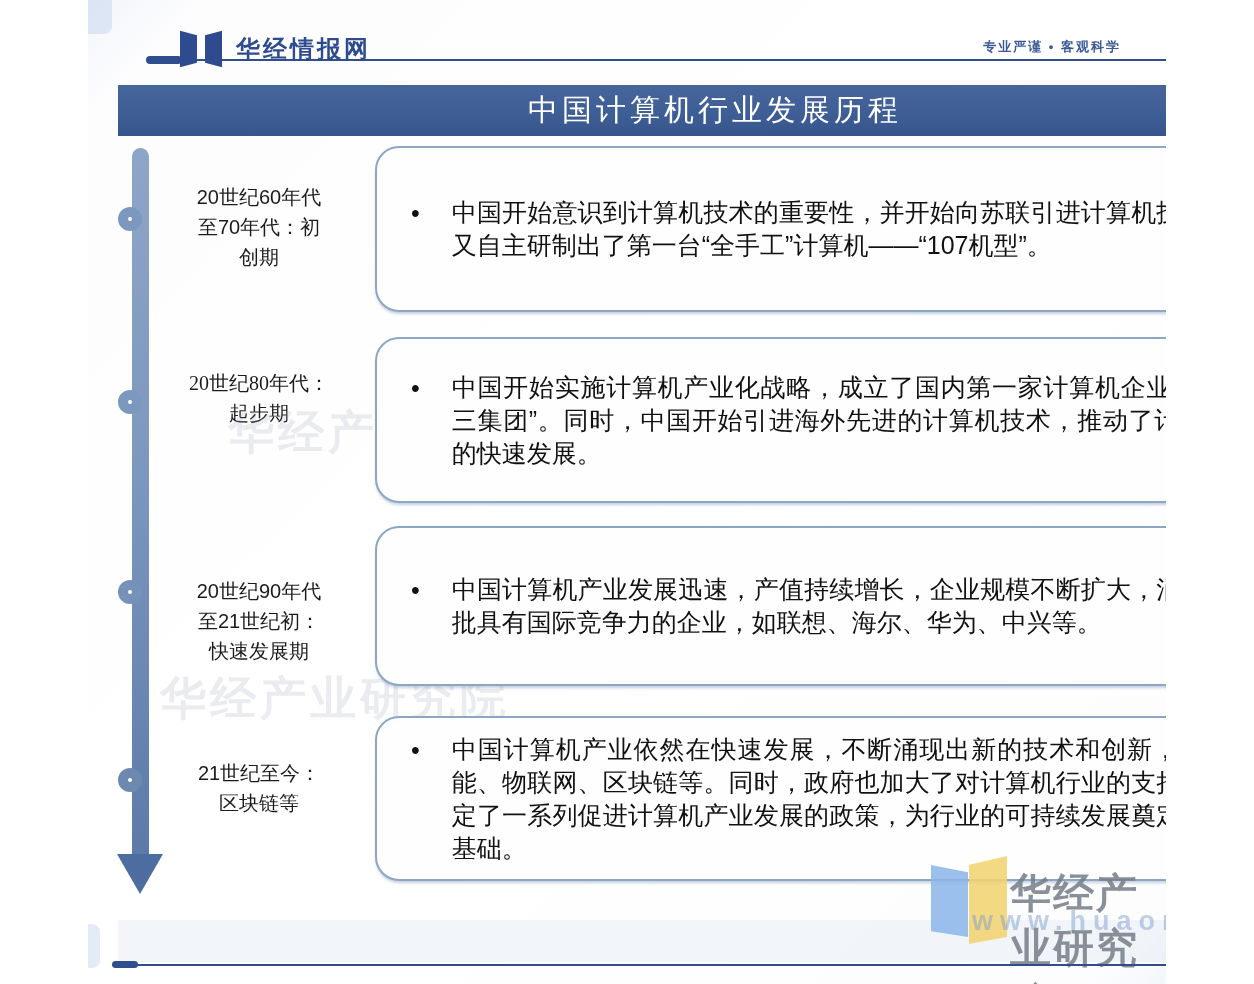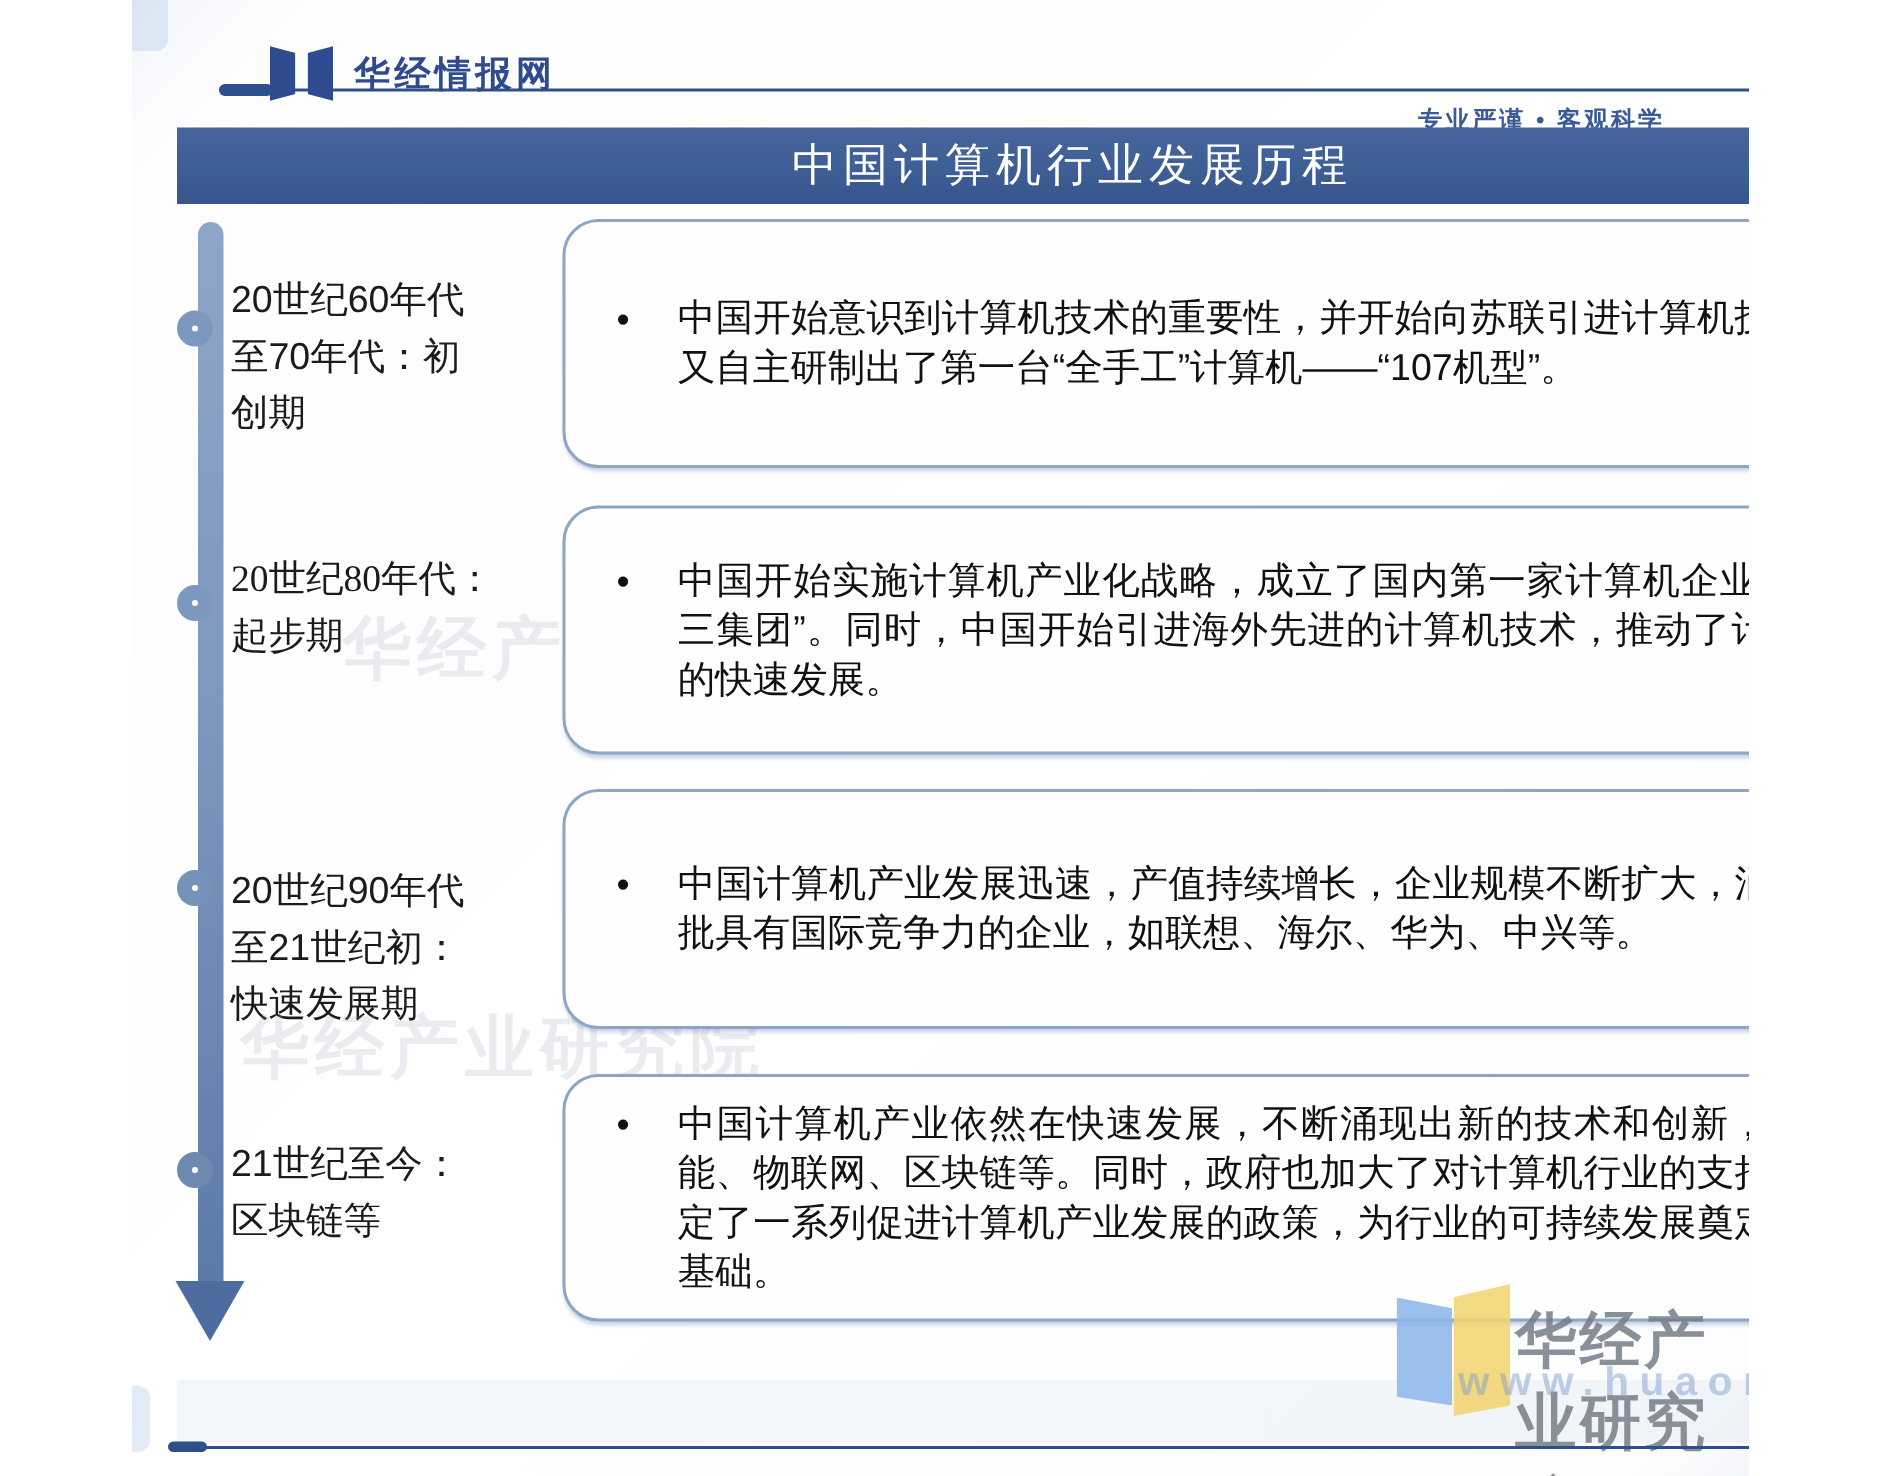--- a/index.html
+++ b/index.html
@@ -30,21 +30,21 @@
   .rule-bottom .dash-left { left: -4px; width: 26px; height: 7px; }
   .rule-bottom .dash-right { right: -4px; width: 26px; height: 7px; }
 
   
   .brand { position: absolute; left: 92px; top: 30px; display: flex; align-items: center; gap: 14px; }
   .brand-icon { position: relative; width: 42px; height: 38px; display: inline-block; }
   .brand-icon .li, .brand-icon .ri { position: absolute; top: 0; width: 17px; height: 38px; background: #2d4b8e; }
   .brand-icon .li { left: 0;  clip-path: polygon(0 2%, 100% 14%, 100% 86%, 0 98%); }
   .brand-icon .ri { right: 0; clip-path: polygon(0 14%, 100% 2%, 100% 98%, 0 86%); }
   .brand-name { font-size: 24px; font-weight: 600; color: #2d4b8e; letter-spacing: 3px; }
-  .slogan { position: absolute; right: 56px; top: 38px; font-size: 16px; font-weight: 600; color: #3a5a98; letter-spacing: 2px; margin-top: 32px; }
+  .slogan { position: absolute; right: 45px; top: 38px; font-size: 13px; font-weight: 600; color: #3a5a98; letter-spacing: 2px; }
 
   
   .title-bar {
     position: absolute; left: 30px; top: 85px; width: 1194px; height: 51px;
     background: linear-gradient(180deg, #46659b 0%, #3e5e96 55%, #37558c 100%);
     display: flex; align-items: center; justify-content: center;
   }
   .title-bar h1 { font-size: 30px; font-weight: 400; color: #ffffff; letter-spacing: 4px; }
 
   
@@ -63,22 +63,22 @@
     background: #ffffff; border: 10px solid #7d98be; border-radius: 50%;
   }
   .ring-1 { top: 207px; }
   .ring-2 { top: 390px; }
   .ring-3 { top: 580px; border-color: #7792b8; }
   .ring-4 { top: 768px; border-color: #6d89b0; }
 
   
   .stage-label {
     position: absolute; left: 66px; width: 210px;
-    font-size: 25px; line-height: 1.5; color: #1b1b1b;
-    text-align: left; white-space: pre-line;
+    font-size: 20px; line-height: 1.5; color: #1b1b1b;
+    text-align: center; white-space: pre-line;
   }
   .label-1 { top: 182px; }
   .label-2 { top: 368px; font-family: Liberation Serif, serif; }
   .label-3 { top: 576px; }
   .label-4 { top: 758px; }
 
   
   .stage-box {
     position: absolute; left: 287px; width: 937px;
     background: #fefefe;

